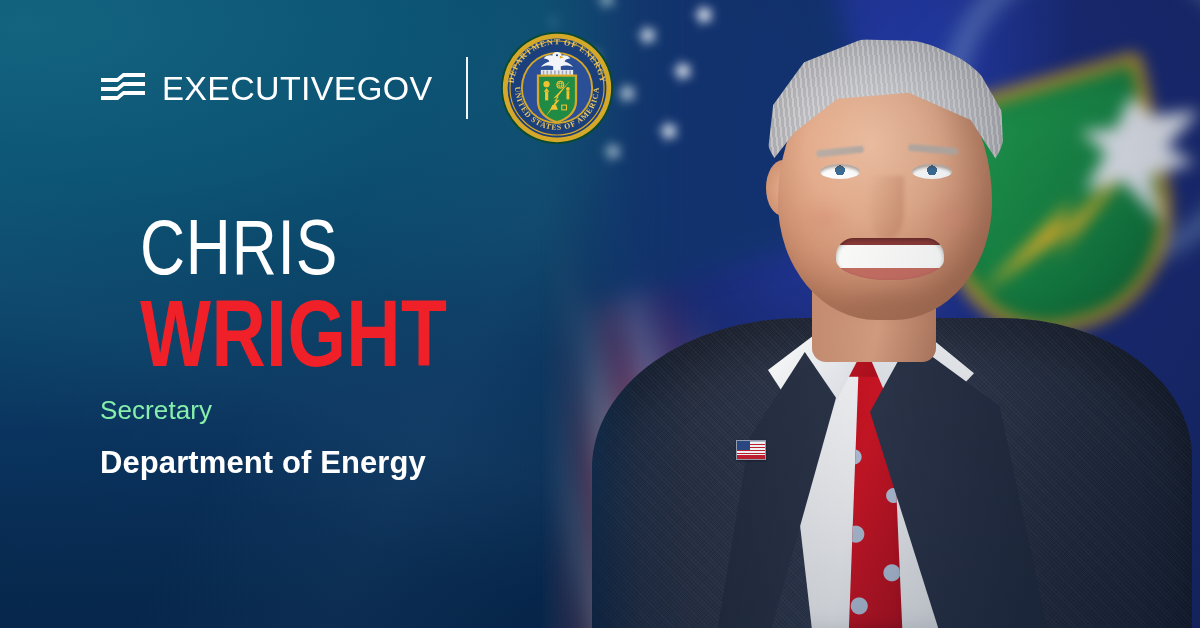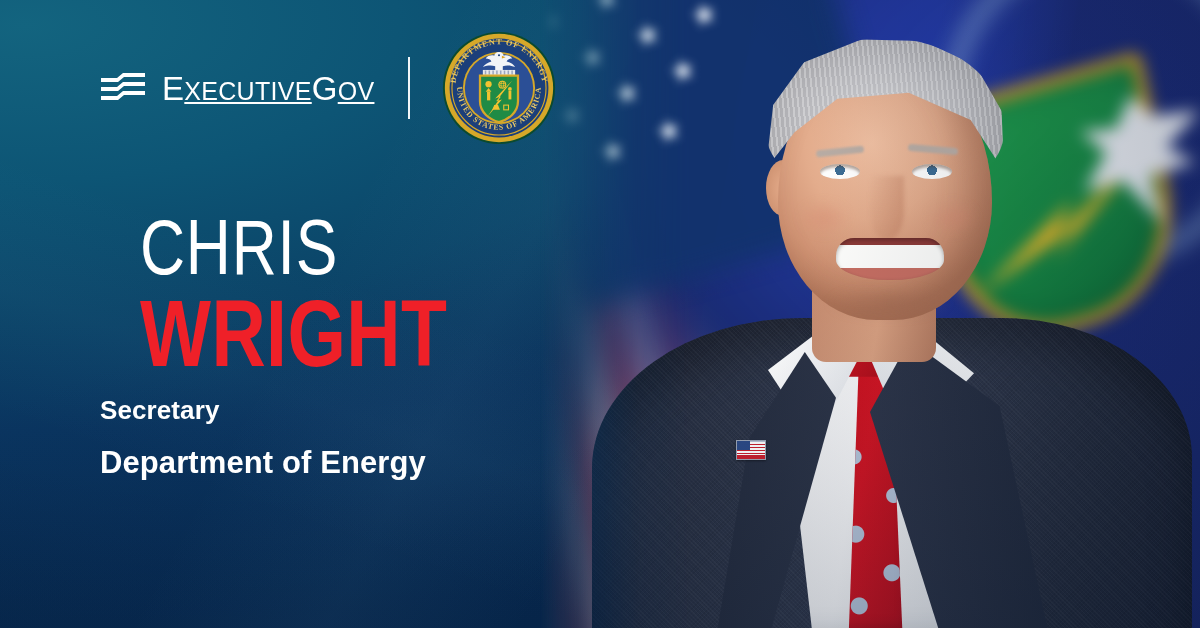--- a/index.html
+++ b/index.html
@@ -286,21 +286,21 @@
   .eg-mark{ width:46px; height:34px; display:block; }
   .eg-word{
     color:#ffffff;
     font-family:"Liberation Sans", sans-serif;
     font-size:33px; font-weight:400;
     letter-spacing:.3px;
     white-space:nowrap;
     line-height:1;
   }
   .eg-word .cap{ font-size:33px; }
-  .eg-word .sm{ font-size:25px;text-decoration:underline; }
+  .eg-word .sm{ font-size:34px; }
   .divider{
     width:2px; height:62px; background:#ffffff;
     margin:0 32px 0 34px; opacity:.95;
   }
   .seal{ width:114px; height:114px; display:block; }
 
   .namebox{ position:absolute; left:100px; top:215px;margin-left:40px; }
   .first-name{
     color:#ffffff;
     font-family:"Liberation Sans Narrow","Liberation Sans", sans-serif;
@@ -313,21 +313,21 @@
     color:#ef2028;
     font-family:"Liberation Sans Narrow","Liberation Sans", sans-serif;
     font-size:94px; font-weight:700;
     letter-spacing:.5px;
     line-height:.84;
     margin-top:14px;
     transform:scaleX(.80); transform-origin:left center;
   }
   .role{
     position:absolute; left:100px; top:395px;
-    color:#ffffff; font-size:26px; font-weight:700; letter-spacing:.1px;
+    color:#86efac; font-size:26px; font-weight:400; letter-spacing:.1px;
   }
   .agency{
     position:absolute; left:100px; top:445px;
     color:#ffffff; font-size:31px; font-weight:700; letter-spacing:.1px;
   }
 </style>
 </head>
 <body>
 
 <div class="card">

